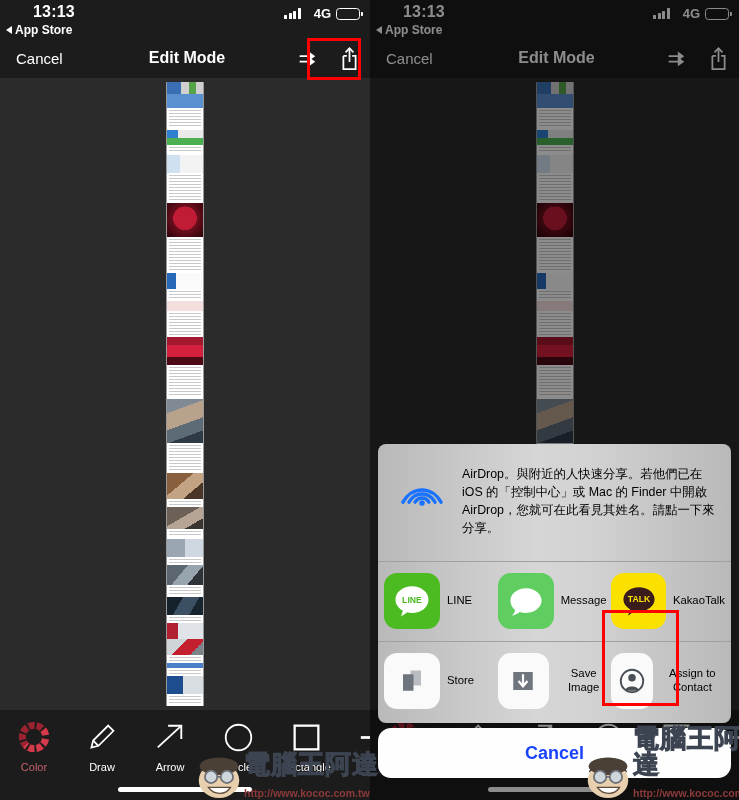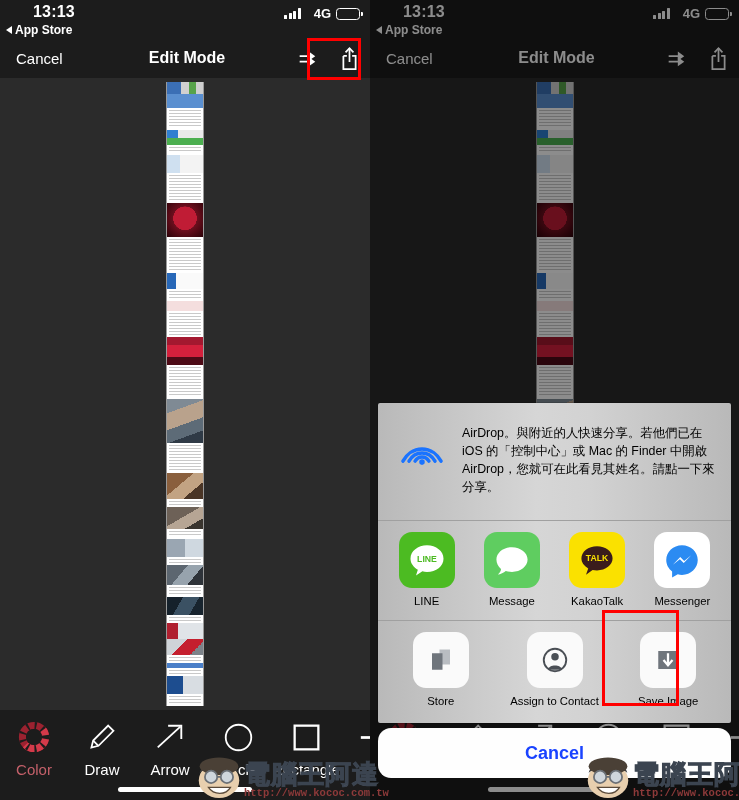--- a/index.html
+++ b/index.html
@@ -118,42 +118,42 @@
     display: flex; align-items: flex-start;
     padding-top: 10px;
     overflow: hidden;
   }
   .tool {
     flex: 0 0 auto; width: 68px;
     display: flex; flex-direction: column; align-items: center; gap: 7px;
     color: #ffffff;
   }
   .tool .glyph { height: 34px; display: flex; align-items: center; justify-content: center; }
-  .tool .tlabel { font-size: 15px; }
+  .tool .tlabel { font-size: 11px; }
   .tool.color .tlabel { color: #c4606a; }
 
   .home-ind {
     position: absolute; left: 50%; transform: translateX(-50%);
     bottom: 8px; width: 134px; height: 5px;
     background: #ffffff; border-radius: 3px;
   }
 
   
   .dim {
     position: absolute; inset: 0;
     background: rgba(0,0,0,0.45);
     pointer-events: none;
     z-index: 5;
   }
 
   
   .sheet {
     position: absolute; left: 8px; right: 8px; bottom: 77px;
     z-index: 10;
-    border-radius: 2px;
+    border-radius: 8px;
     overflow: hidden;
     background: linear-gradient(to right,#b9b9b9 0%, #d6d6d6 45%, #d2d2d2 60%, #b9b9b9 100%);
     box-shadow: 0 0 0 .5px rgba(0,0,0,.25);
   }
   .sheet-airdrop {
     display: flex; gap: 14px;
     padding: 16px 14px 18px 18px;
     border-bottom: .5px solid #a0a0a0;
     min-height: 118px;
   }
@@ -163,21 +163,21 @@
   }
 
   .sheet-row {
     display: flex; align-items: flex-start;
     padding: 11px 6px 12px 6px;
     border-bottom: .5px solid #a0a0a0;
     position: relative;
   }
   .sheet-item {
     flex: 1 1 0; min-width: 0;
-    display: flex; flex-direction: column; align-items: center; gap: 7px; justify-content: flex-end;
+    display: flex; flex-direction: row; align-items: center; gap: 7px;
   }
   .app-ico {
     width: 56px; height: 56px; border-radius: 13px;
     display: flex; align-items: center; justify-content: center;
     overflow: hidden; position: relative;
   }
   .act-ico {
     width: 56px; height: 56px; border-radius: 13px;
     background: #fafafa;
     display: flex; align-items: center; justify-content: center;
@@ -205,22 +205,22 @@
     width: 46px; height: 44px; position: relative;
   }
   .wm-text { display: flex; flex-direction: column; line-height: 1; }
   .wm-cn {
     font-size: 26px; font-weight: bold; letter-spacing: 1px;
     color: #7d8793;
     -webkit-text-stroke: 1px #3b4450;
   }
   .wm-url {
     font-size: 10.5px; font-weight: bold; color: #8e3a3a;
-    font-family: Liberation Mono, monospace;
-    margin-top: 1px;
+    font-family: Liberation Sans, sans-serif;
+    margin-top: 11px;
   }
   #wm-left { left: 196px; bottom: 2px; }
   #wm-right { left: 585px; bottom: 2px; }
 </style>
 </head>
 <body>
 
 <div class="stage">
 
   <div class="phone left">
@@ -543,60 +543,51 @@
         </div>
         <div class="sheet-item">
           <span class="app-ico" style="background:#fae100;">
             <svg viewBox="0 0 48 48" width="44" height="44">
               <path d="M24 9 C33.5 9 41 15 41 22.2 C41 29.4 33.5 35.4 24 35.4 C22.3 35.4 20.7 35.2 19.2 34.9 L12 40 L14.4 33.2 C9.7 30.5 7 26.6 7 22.2 C7 15 14.5 9 24 9 Z" fill="#3a1c1c"></path>
               <text x="24" y="25.5" font-size="9.5" font-weight="bold" fill="#fae100" text-anchor="middle" font-family="Liberation Sans, sans-serif">TALK</text>
             </svg>
           </span>
           <span class="sheet-label">KakaoTalk</span>
         </div>
-        <div class="sheet-item">
-          <span class="app-ico" style="background:#ffffff;">
-            <svg viewBox="0 0 48 48" width="42" height="42">
-              <path d="M24 7 C14 7 6 14.6 6 24 C6 29.3 8.6 34 12.7 37 L12.7 44 L19.2 40.4 C20.7 40.8 22.3 41 24 41 C34 41 42 33.4 42 24 C42 14.6 34 7 24 7 Z" fill="#2b8bf2"></path>
-              <path d="M13.5 29.5 L22 20.5 L26.5 25 L34.5 18.5 L26 27.5 L21.5 23 Z" fill="#fff"></path>
-            </svg>
-          </span>
-          <span class="sheet-label">Messenger</span>
-        </div>
       </div>
 
       <div class="sheet-row" style="border-bottom:none;padding-bottom:14px;">
         <div class="sheet-item">
           <span class="act-ico">
             <svg viewBox="0 0 40 40" width="30" height="30">
               <path d="M18 6 L32 6 L32 26 L18 26 Z" fill="#b9bdc2"></path>
               <path d="M8 11 L22 11 L22 33 L8 33 Z" fill="#6f757c"></path>
             </svg>
           </span>
           <span class="sheet-label">Store</span>
+        </div>
+        <div class="sheet-item">
+          <span class="act-ico">
+            <svg viewBox="0 0 40 40" width="30" height="30">
+              <path d="M7 8 L33 8 L33 32 L7 32 Z" fill="#6f757c"></path>
+              <line x1="20" y1="11" x2="20" y2="26" stroke="#fff" stroke-width="3"></line>
+              <path d="M14 20 L20 27 L26 20" fill="none" stroke="#fff" stroke-width="3"></path>
+            </svg>
+          </span>
+          <span class="sheet-label">Save Image</span>
         </div>
         <div class="sheet-item">
           <span class="act-ico">
             <svg viewBox="0 0 40 40" width="30" height="30">
               <circle cx="20" cy="20" r="15" fill="none" stroke="#4a4f55" stroke-width="2.5"></circle>
               <circle cx="20" cy="15.5" r="5" fill="#4a4f55"></circle>
               <path d="M10.5 33 C12 25.5 28 25.5 29.5 33 Z" fill="#4a4f55"></path>
             </svg>
           </span>
           <span class="sheet-label">Assign to Contact</span>
-        </div>
-        <div class="sheet-item">
-          <span class="act-ico">
-            <svg viewBox="0 0 40 40" width="30" height="30">
-              <path d="M7 8 L33 8 L33 32 L7 32 Z" fill="#6f757c"></path>
-              <line x1="20" y1="11" x2="20" y2="26" stroke="#fff" stroke-width="3"></line>
-              <path d="M14 20 L20 27 L26 20" fill="none" stroke="#fff" stroke-width="3"></path>
-            </svg>
-          </span>
-          <span class="sheet-label">Save Image</span>
         </div>
       </div>
     </div>
 
     <div class="cancel-btn">Cancel</div>
 
     <div class="home-ind"></div>
 
     <div class="hl-box" id="hl-save"></div>
   </div>

